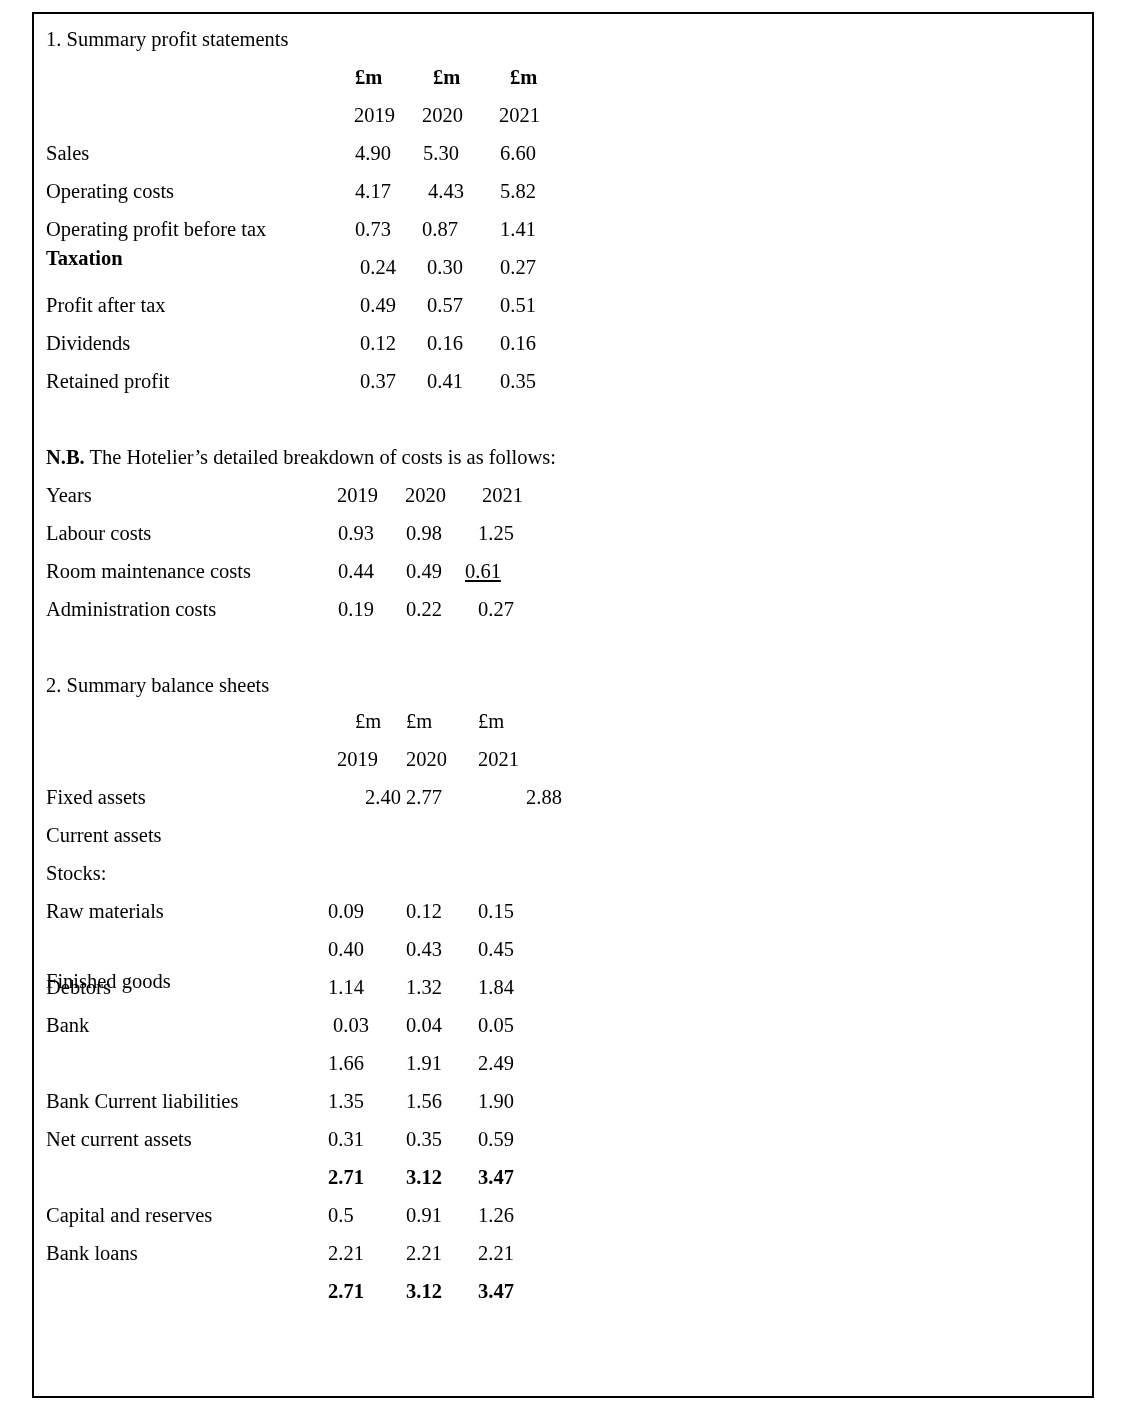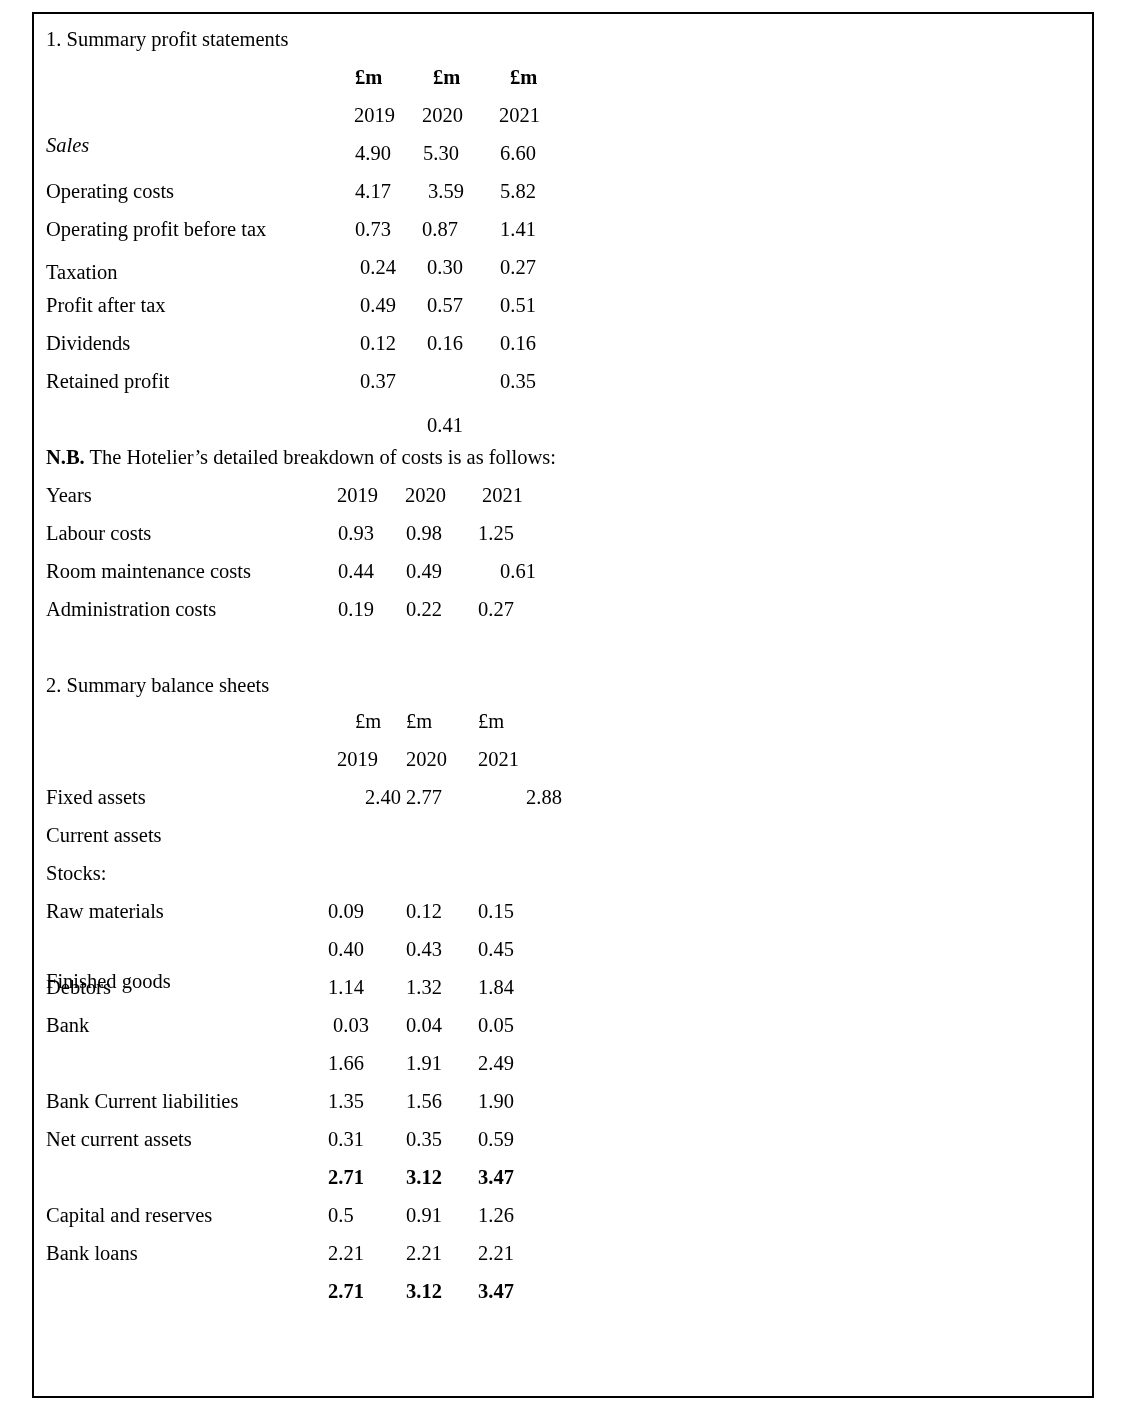--- a/index.html
+++ b/index.html
@@ -20,66 +20,66 @@
 <div id="doc">
 
   <div class="line lbl" style="top:27px">1. Summary profit statements</div>
   <div class="num b" style="left:355px;top:65px">£m</div>
   <div class="num b" style="left:433px;top:65px">£m</div>
   <div class="num b" style="left:510px;top:65px">£m</div>
   <div class="num" style="left:354px;top:103px">2019</div>
   <div class="num" style="left:422px;top:103px">2020</div>
   <div class="num" style="left:499px;top:103px">2021</div>
   <div id="profit-rows">
-      <div class="line lbl" style="top: 133px; font-style: italic;">Sales</div>
+      <div class="line lbl" style="top: 141px;">Sales</div>
       <div class="num" style="left: 355px; top: 141px;">4.90</div>
       <div class="num" style="left: 423px; top: 141px;">5.30</div>
       <div class="num" style="left: 500px; top: 141px;">6.60</div>
       <div class="line lbl" style="top: 179px;">Operating costs</div>
       <div class="num" style="left: 355px; top: 179px;">4.17</div>
-      <div class="num" style="left: 428px; top: 179px;">3.59</div>
+      <div class="num" style="left: 428px; top: 179px;">4.43</div>
       <div class="num" style="left: 500px; top: 179px;">5.82</div>
       <div class="line lbl" style="top: 217px;">Operating profit before tax</div>
       <div class="num" style="left: 355px; top: 217px; text-align: right;">0.73</div>
       <div class="num" style="left: 422px; top: 217px;">0.87</div>
       <div class="num" style="left: 500px; top: 217px;">1.41</div>
-      <div class="line lbl" style="top: 260px;">Taxation</div>
+      <div class="line lbl" style="top: 246px; font-weight: bold;">Taxation</div>
       <div class="num" style="left: 360px; top: 255px;">0.24</div>
       <div class="num" style="left: 427px; top: 255px;">0.30</div>
       <div class="num" style="left: 500px; top: 255px;">0.27</div>
       <div class="line lbl" style="top: 293px;">Profit after tax</div>
       <div class="num" style="left: 360px; top: 293px;">0.49</div>
       <div class="num" style="left: 427px; top: 293px;">0.57</div>
       <div class="num" style="left: 500px; top: 293px;">0.51</div>
       <div class="line lbl" style="top: 331px;">Dividends</div>
       <div class="num" style="left: 360px; top: 331px;">0.12</div>
       <div class="num" style="left: 427px; top: 331px;">0.16</div>
       <div class="num" style="left: 500px; top: 331px;">0.16</div>
       <div class="line lbl" style="top: 369px;">Retained profit</div>
       <div class="num" style="left: 360px; top: 369px;">0.37</div>
-      <div class="num" style="left: 427px; top: 369px; margin-top: 44px;">0.41</div>
+      <div class="num" style="left: 427px; top: 369px;">0.41</div>
       <div class="num" style="left: 500px; top: 369px;">0.35</div>
     </div>
 
   <div class="line lbl" style="top:445px">
     <span class="b">N.B.</span><span> The Hotelier’s detailed breakdown of costs is as follows:</span>
   </div>
   <div class="line lbl" style="top:483px">Years</div>
   <div class="num" style="left:337px;top:483px">2019</div>
   <div class="num" style="left:405px;top:483px">2020</div>
   <div class="num" style="left:482px;top:483px">2021</div>
   <div id="cost-rows">
       <div class="line lbl" style="top: 521px;">Labour costs</div>
       <div class="num" style="left: 338px; top: 521px;">0.93</div>
       <div class="num" style="left: 406px; top: 521px;">0.98</div>
       <div class="num" style="left: 478px; top: 521px;">1.25</div>
       <div class="line lbl" style="top: 559px;">Room maintenance costs</div>
       <div class="num" style="left: 338px; top: 559px;">0.44</div>
       <div class="num" style="left: 406px; top: 559px;">0.49</div>
-      <div class="num" style="left: 500px; top: 559px;">0.61</div>
+      <div class="num" style="left: 465px; top: 559px; text-decoration: underline;">0.61</div>
       <div class="line lbl" style="top: 597px;">Administration costs</div>
       <div class="num" style="left: 338px; top: 597px;">0.19</div>
       <div class="num" style="left: 406px; top: 597px;">0.22</div>
       <div class="num" style="left: 478px; top: 597px;">0.27</div>
     </div>
 
   <div class="line lbl" style="top:673px">2. Summary balance sheets</div>
   <div class="num" style="left:355px;top:709px">£m</div>
   <div class="num" style="left:406px;top:709px">£m</div>
   <div class="num" style="left:478px;top:709px">£m</div>

